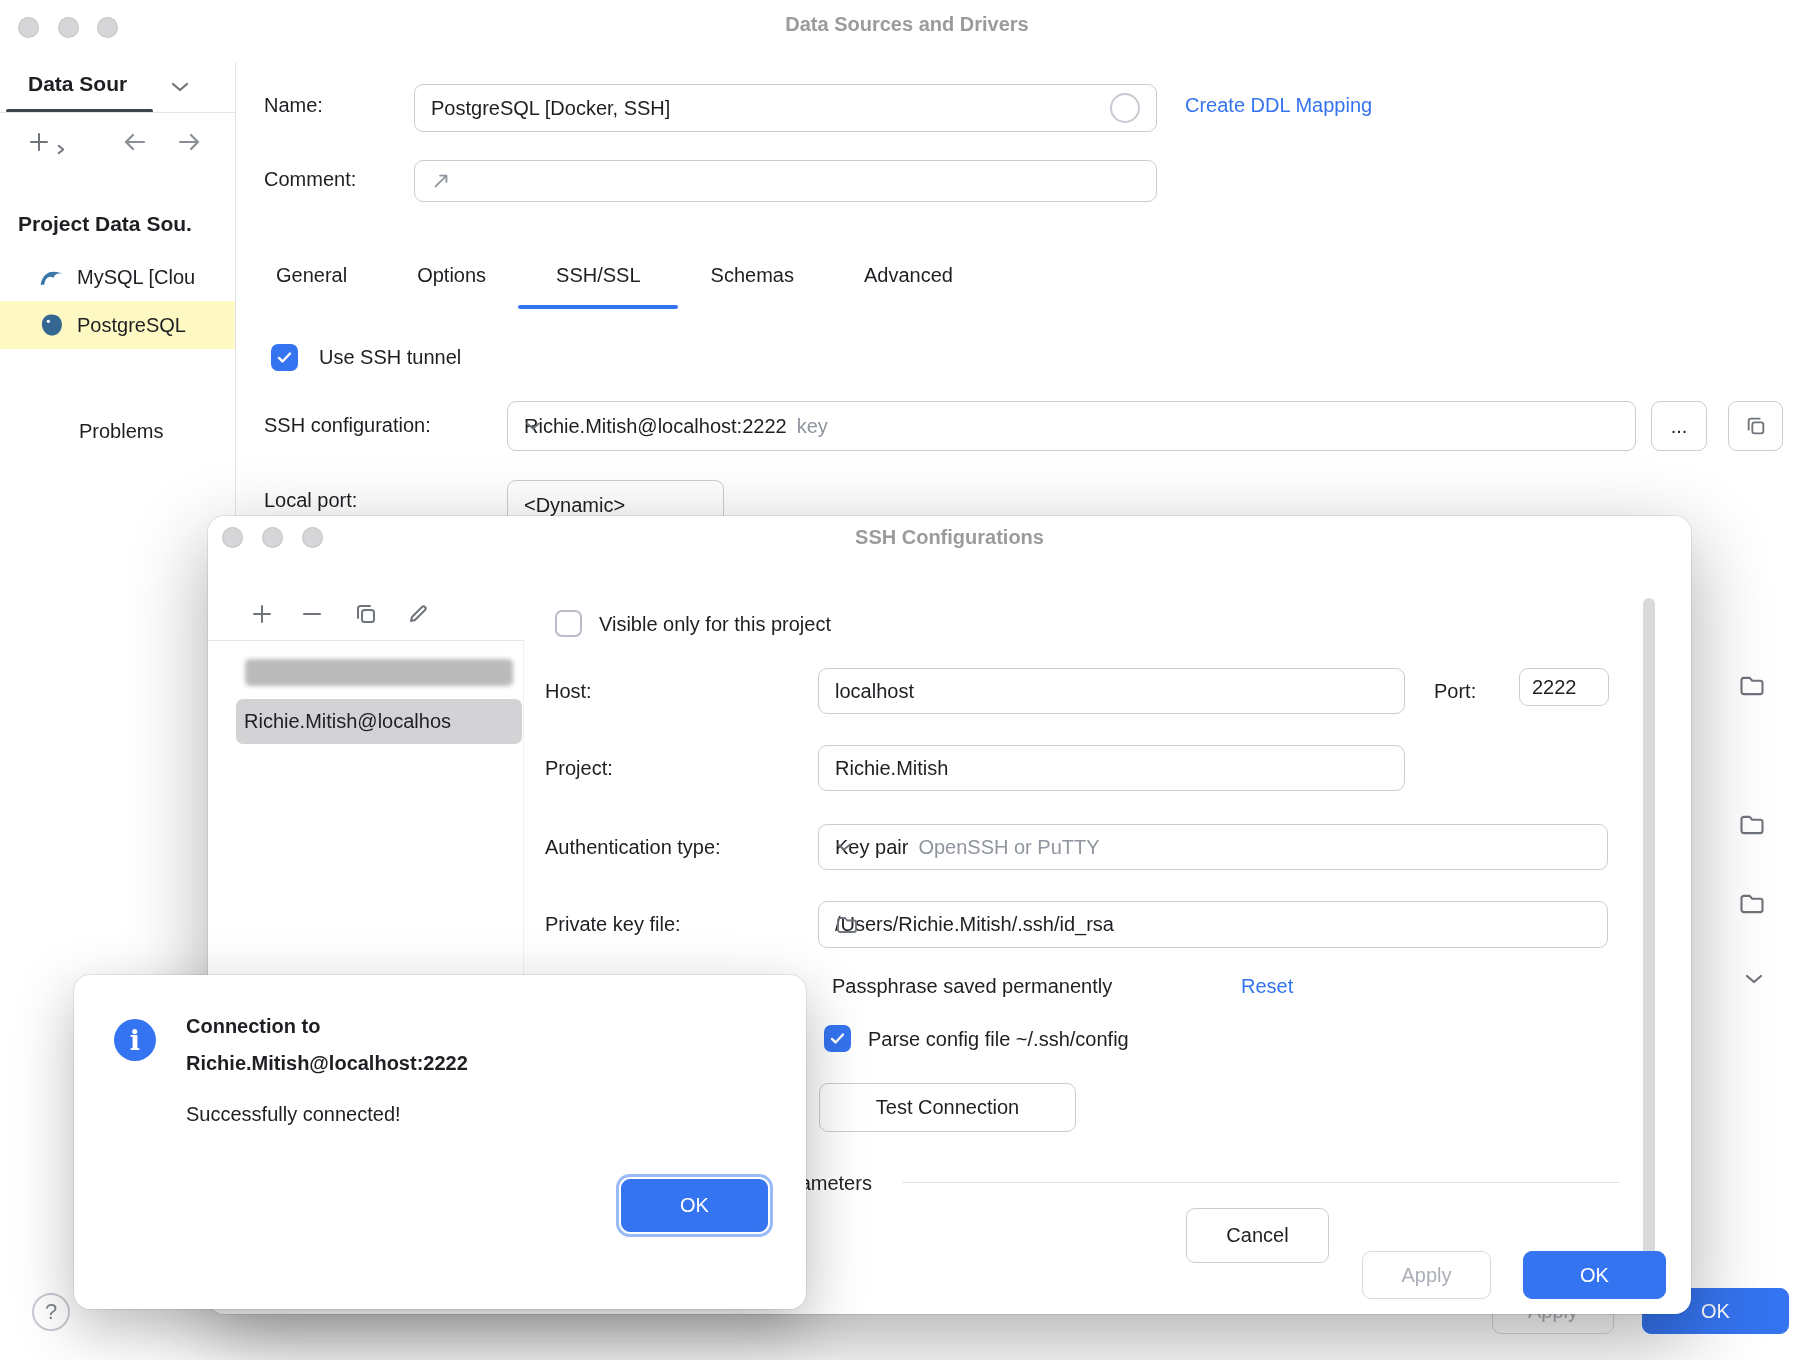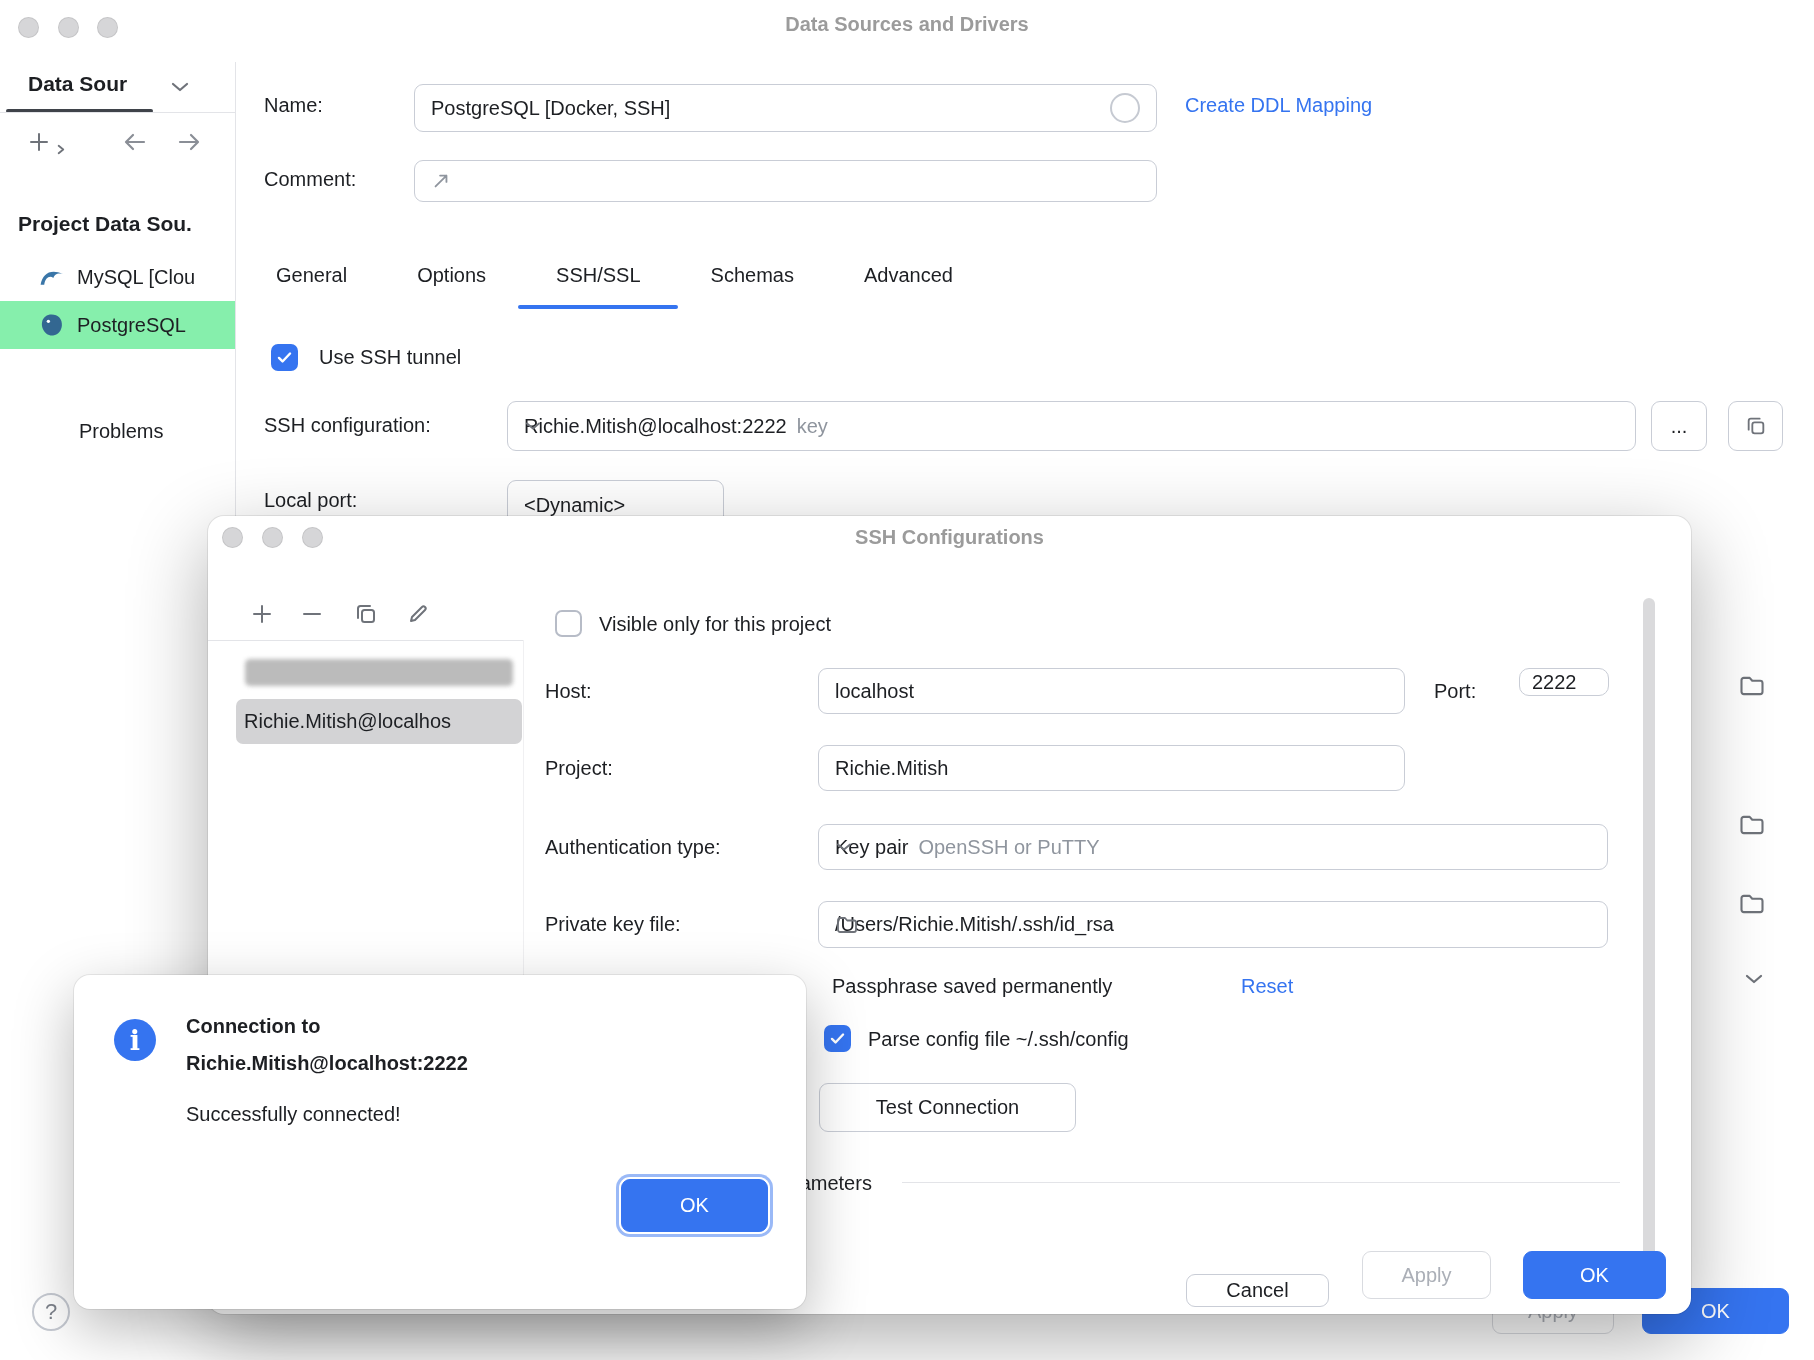--- a/index.html
+++ b/index.html
@@ -83,21 +83,21 @@
 
   <div class="row" style="left:0;top:255px;width:235px;height:44px;">
     <span class="icon" style="left:38px;position:absolute;">
       <svg width="27" height="27" viewBox="0 0 26 26">
           <path d="M2.5 20 C4.5 9 12 4.5 24 9.5 C18 8.5 15.8 10.5 14.8 13.5 C11.5 10.5 6.8 13 6 20 Z" fill="#3a76a8"></path>
         </svg>
     </span>
     <span class="lbl" style="left:77px;position:absolute;top:auto;">MySQL [Clou</span>
   </div>
 
-  <div class="row" style="left:0;top:301px;width:235px;height:48px;background:#86efac;">
+  <div class="row" style="left:0;top:301px;width:235px;height:48px;background:#fef9c3;">
     <span class="icon" style="left:38px;position:absolute;">
       <svg width="27" height="27" viewBox="0 0 26 26">
           <path d="M13 2.5 C19.5 2.5 23.5 7 23 13 C22.6 17.5 20 21.5 15.5 22.5 C13 23 10 22.5 8.2 21 C4.8 18.2 3 13.8 4 9.5 C5 5 8.5 2.5 13 2.5 Z" fill="#336791"></path>
           <circle cx="10" cy="9" r="1.6" fill="#fff"></circle>
         </svg>
     </span>
     <span class="lbl" style="left:77px;position:absolute;top:auto;">PostgreSQL</span>
   </div>
 
   <div class="lbl" style="left:79px;top:420px;">Problems</div>
@@ -219,21 +219,21 @@
     </div>
 
     <div class="cb unchecked" style="left:347px;top:94px;"></div>
     <div class="lbl" style="left:391px;top:97px;">Visible only for this project</div>
 
     <div class="lbl" style="left:337px;top:164px;">Host:</div>
     <div class="inp" style="left:610px;top:152px;width:587px;height:46px;">
       <span>localhost</span>
     </div>
     <div class="lbl" style="left:1226px;top:164px;">Port:</div>
-    <div class="inp" style="left:1311px;top:152px;width:90px;height:28px;padding:0 12px;border-radius:10px;">
+    <div class="inp" style="left:1311px;top:152px;width:90px;height:38px;padding:0 12px;">
       <span>2222</span>
     </div>
 
     <div class="lbl" style="left:337px;top:241px;">Project:</div>
     <div class="inp" style="left:610px;top:229px;width:587px;height:46px;">
       <span>Richie.Mitish</span>
     </div>
 
     <div class="lbl" style="left:337px;top:320px;">Authentication type:</div>
     <div class="inp" style="left:610px;top:308px;width:790px;height:46px;">
@@ -266,21 +266,21 @@
     </div>
     <div class="lbl" style="left:660px;top:512px;">Parse config file ~/.ssh/config</div>
 
     <div class="btn" style="left:611px;top:567px;width:257px;height:49px;">Test Connection</div>
 
     <div class="lbl" style="left:456px;top:656px;">Connection parameters</div>
     <div class="hline" style="left:694px;top:666px;width:718px;"></div>
 
     <div class="scrollthumb" style="left:1435px;top:82px;width:12px;height:676px;"></div>
 
-    <div class="btn" style="left:978px;top:758px;width:143px;height:33px;">Cancel</div>
+    <div class="btn" style="left:978px;top:692px;width:143px;height:55px;">Cancel</div>
     <div class="btn disabled" style="left:1154px;top:735px;width:129px;height:48px;">Apply</div>
     <div class="btn primary" style="left:1315px;top:735px;width:143px;height:48px;">OK</div>
   </div>
 
   <div class="note" style="left:74px;top:975px;width:732px;height:334px;z-index:20;">
     <div class="abs" style="left:40px;top:44px;width:42px;height:42px;border-radius:50%;background:#3574F0;display:flex;align-items:center;justify-content:center;color:#fff;font-weight:bold;font-size:27px;font-family:'DejaVu Serif',serif;">i</div>
     <div class="lbl bold" style="left:112px;top:40px;">Connection to</div>
     <div class="lbl bold" style="left:112px;top:77px;">Richie.Mitish@localhost:2222</div>
     <div class="lbl" style="left:112px;top:128px;">Successfully connected!</div>
     <div class="btn primary okring" style="left:547px;top:204px;width:147px;height:53px;">OK</div>

